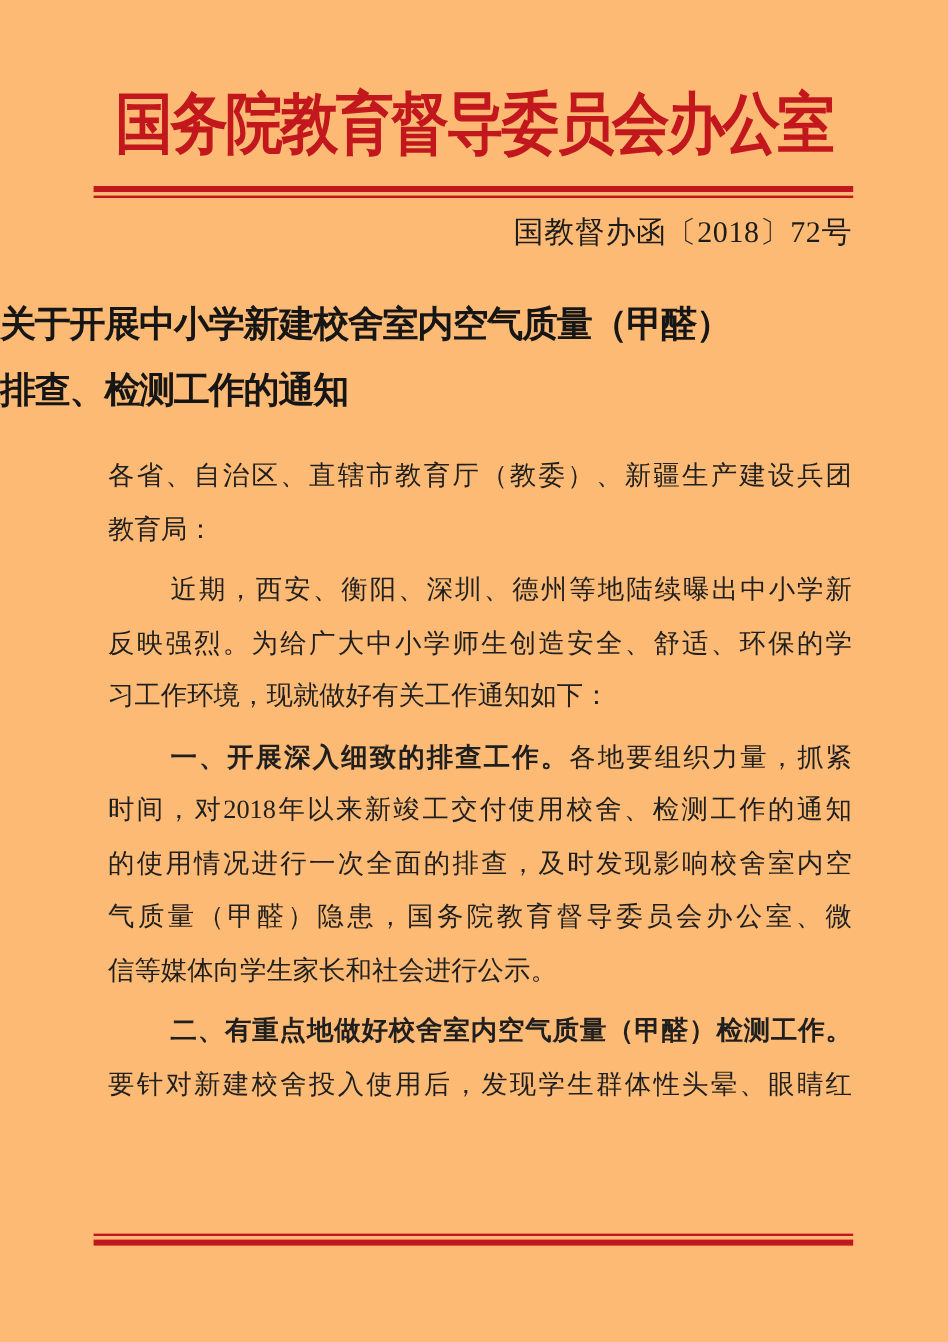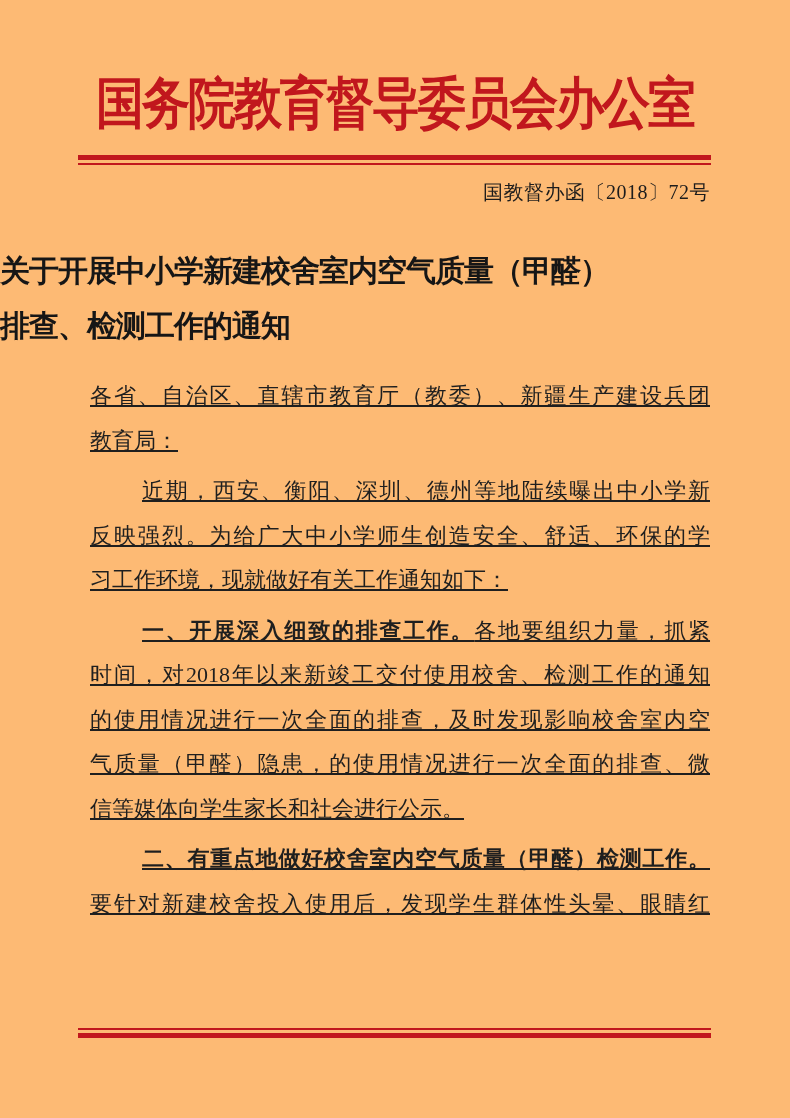--- a/index.html
+++ b/index.html
@@ -29,21 +29,21 @@
   
   .rule { position: absolute; left: 78px; width: 633px; background: var(--accent_red, #c1171d); }
   .rule.rt-thick { top: 155px; height: 5px; }
   .rule.rt-thin  { top: 163px; height: 2px; }
   .rule.rb-thin  { top: 1028px; height: 2px; }
   .rule.rb-thick { top: 1033px; height: 5px; }
   
   .docnum {
     position: absolute;
     top: 180px; right: 80px;
-    font-size: 20px;
+    font-size: 25px;
     line-height: 1.2;
     color: #1c1c1c;
     letter-spacing: 0.5px;
     white-space: nowrap;
   }
   
   .doc-title {
     position: absolute;
     top: 243px; left: 0; width: 100%;
     font-size: 30px;
@@ -57,21 +57,20 @@
   .doc-body {
     position: absolute;
     top: 374px; left: 90px; width: 620px;
     font-size: 22px;
     line-height: 44.5px;
     color: #1f1f1f;
   }
   .line {
     text-align: justify;
     text-align-last: justify;
-    text-decoration: underline;
   }
   .line.short { text-align: right; text-align-last: left; }
   .line.indent { padding-left: 52px; }
   .line.p { margin-top: 6px; }
   .b { font-weight: bold; }
 </style>
 </head>
 <body>
 
 <div class="page">
@@ -90,21 +89,21 @@
 
   <div class="doc-body">
     <div class="line"><span class="b"></span><span>各省、自治区、直辖市教育厅（教委）、新疆生产建设兵团</span></div>
     <div class="line short"><span class="b"></span><span>教育局：</span></div>
     <div class="line indent p"><span class="b"></span><span>近期，西安、衡阳、深圳、德州等地陆续曝出中小学新</span></div>
     <div class="line"><span class="b"></span><span>反映强烈。为给广大中小学师生创造安全、舒适、环保的学</span></div>
     <div class="line short"><span class="b"></span><span>习工作环境，现就做好有关工作通知如下：</span></div>
     <div class="line indent p"><span class="b">一、开展深入细致的排查工作。</span><span>各地要组织力量，抓紧</span></div>
     <div class="line"><span class="b"></span><span>时间，对2018年以来新竣工交付使用校舍、检测工作的通知</span></div>
     <div class="line"><span class="b"></span><span>的使用情况进行一次全面的排查，及时发现影响校舍室内空</span></div>
-    <div class="line"><span class="b"></span><span>气质量（甲醛）隐患，的使用情况进行一次全面的排查、微</span></div>
+    <div class="line"><span class="b"></span><span>气质量（甲醛）隐患，国务院教育督导委员会办公室、微</span></div>
     <div class="line short"><span class="b"></span><span>信等媒体向学生家长和社会进行公示。</span></div>
     <div class="line indent p"><span class="b">二、有重点地做好校舍室内空气质量（甲醛）检测工作。</span><span></span></div>
     <div class="line"><span class="b"></span><span>要针对新建校舍投入使用后，发现学生群体性头晕、眼睛红</span></div>
   </div>
 
   <div class="rule rb-thin"></div>
   <div class="rule rb-thick"></div>
 
 </div>
 

